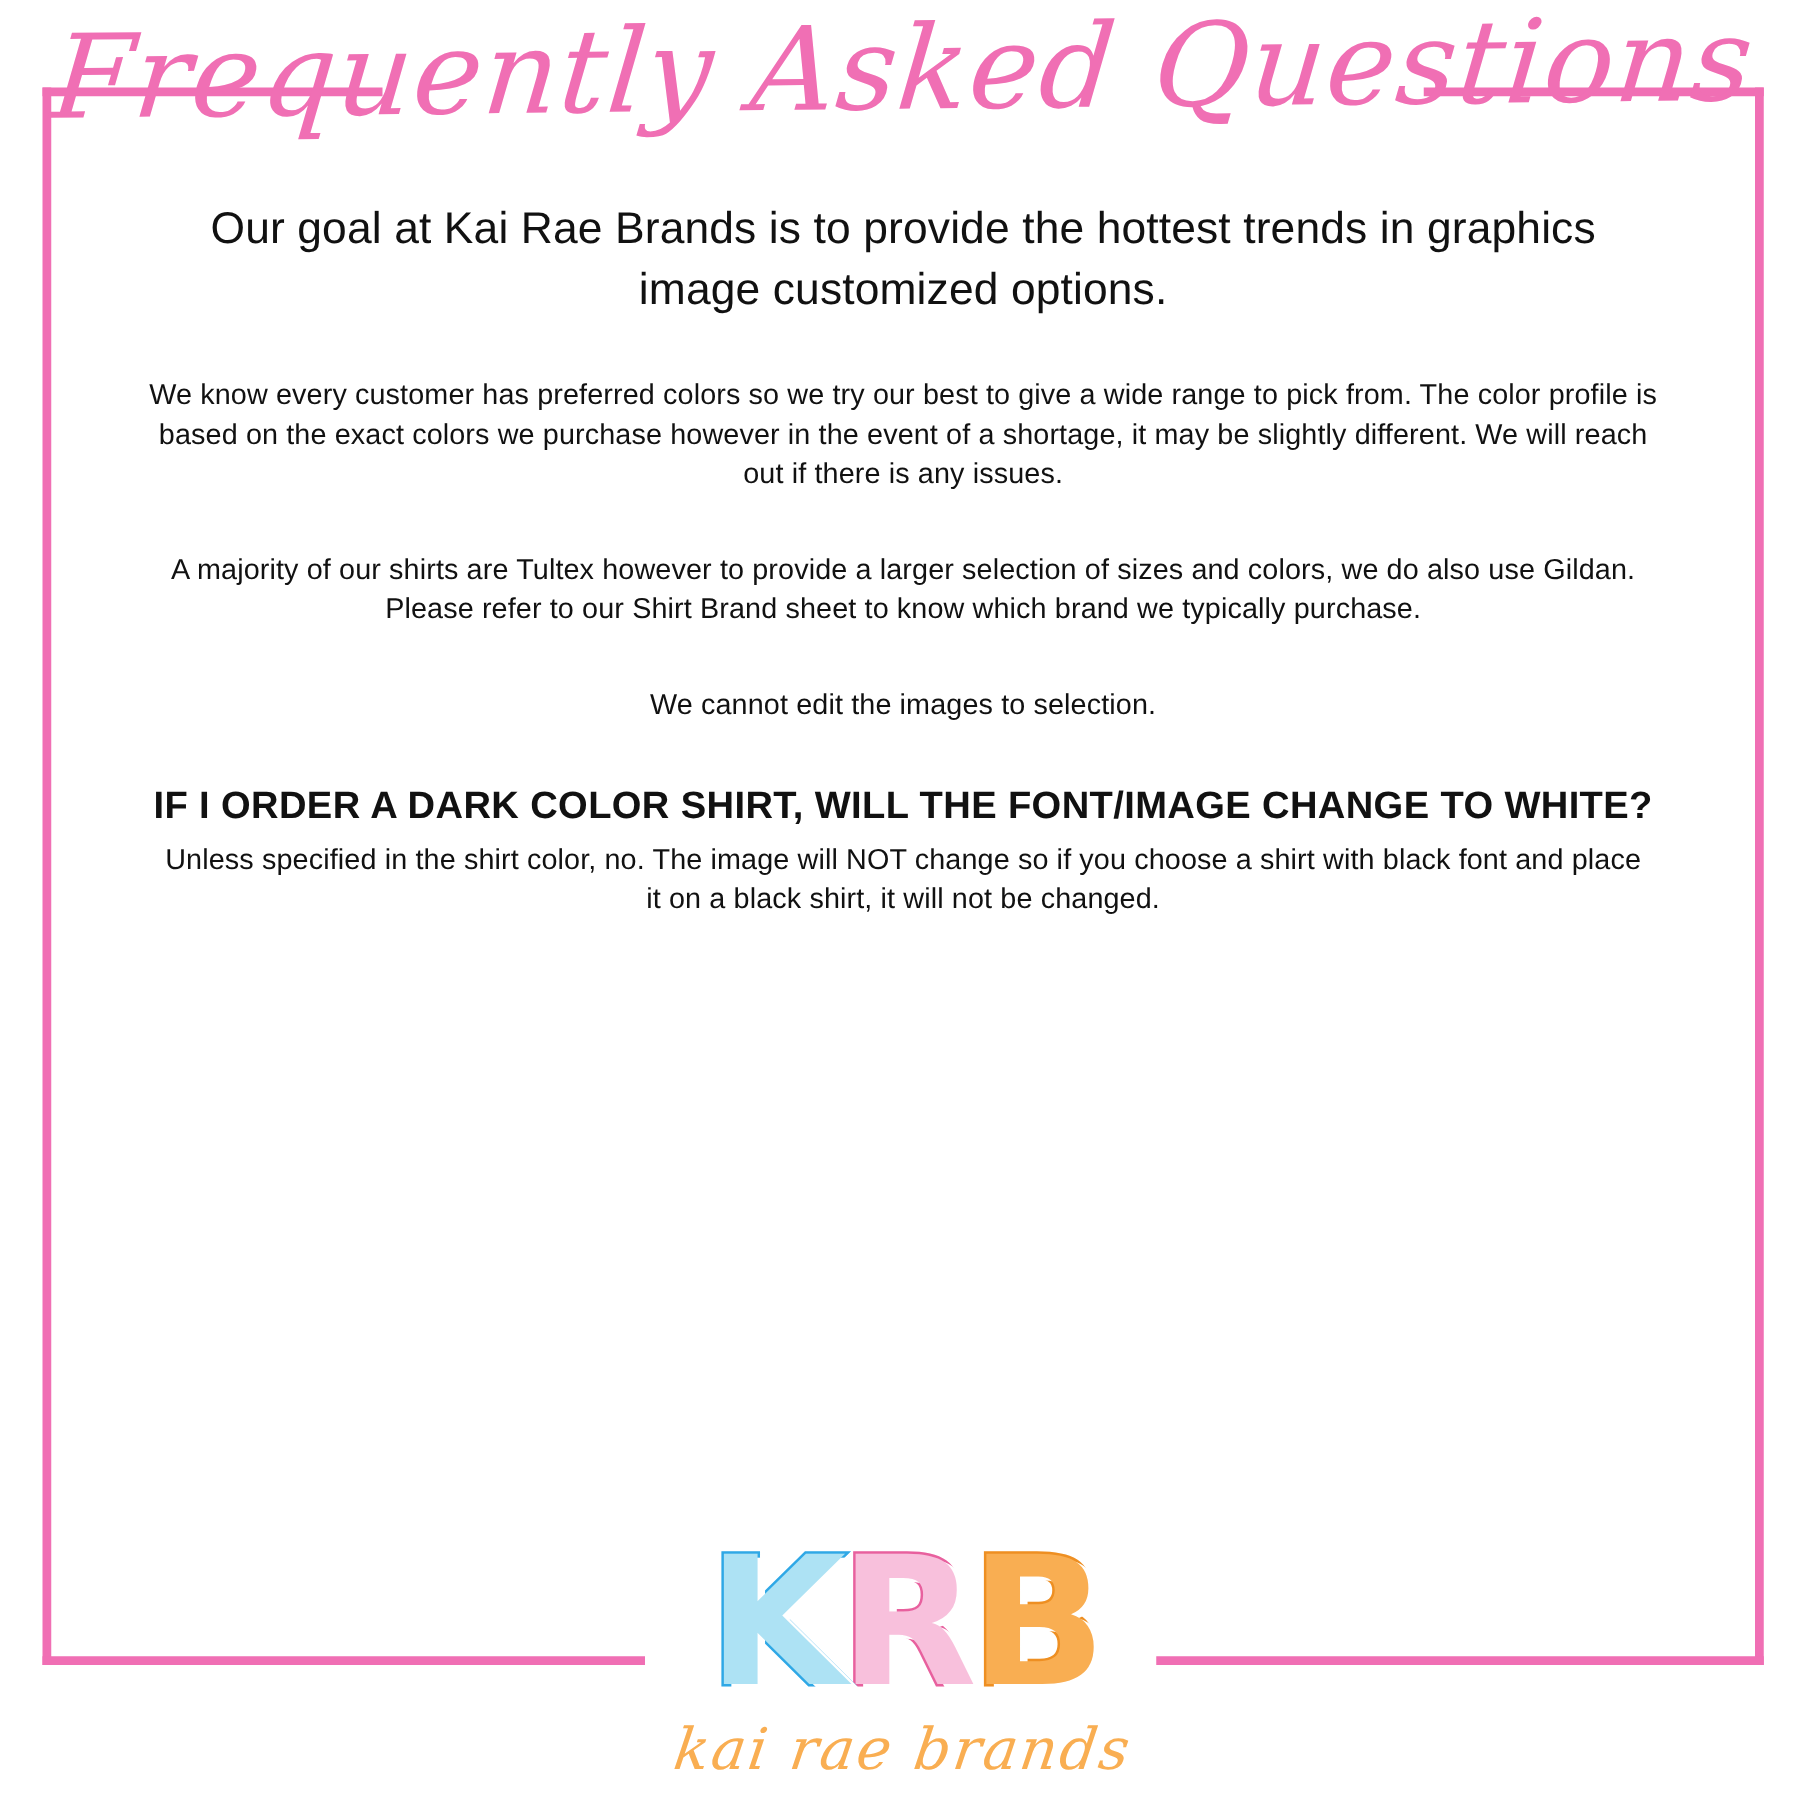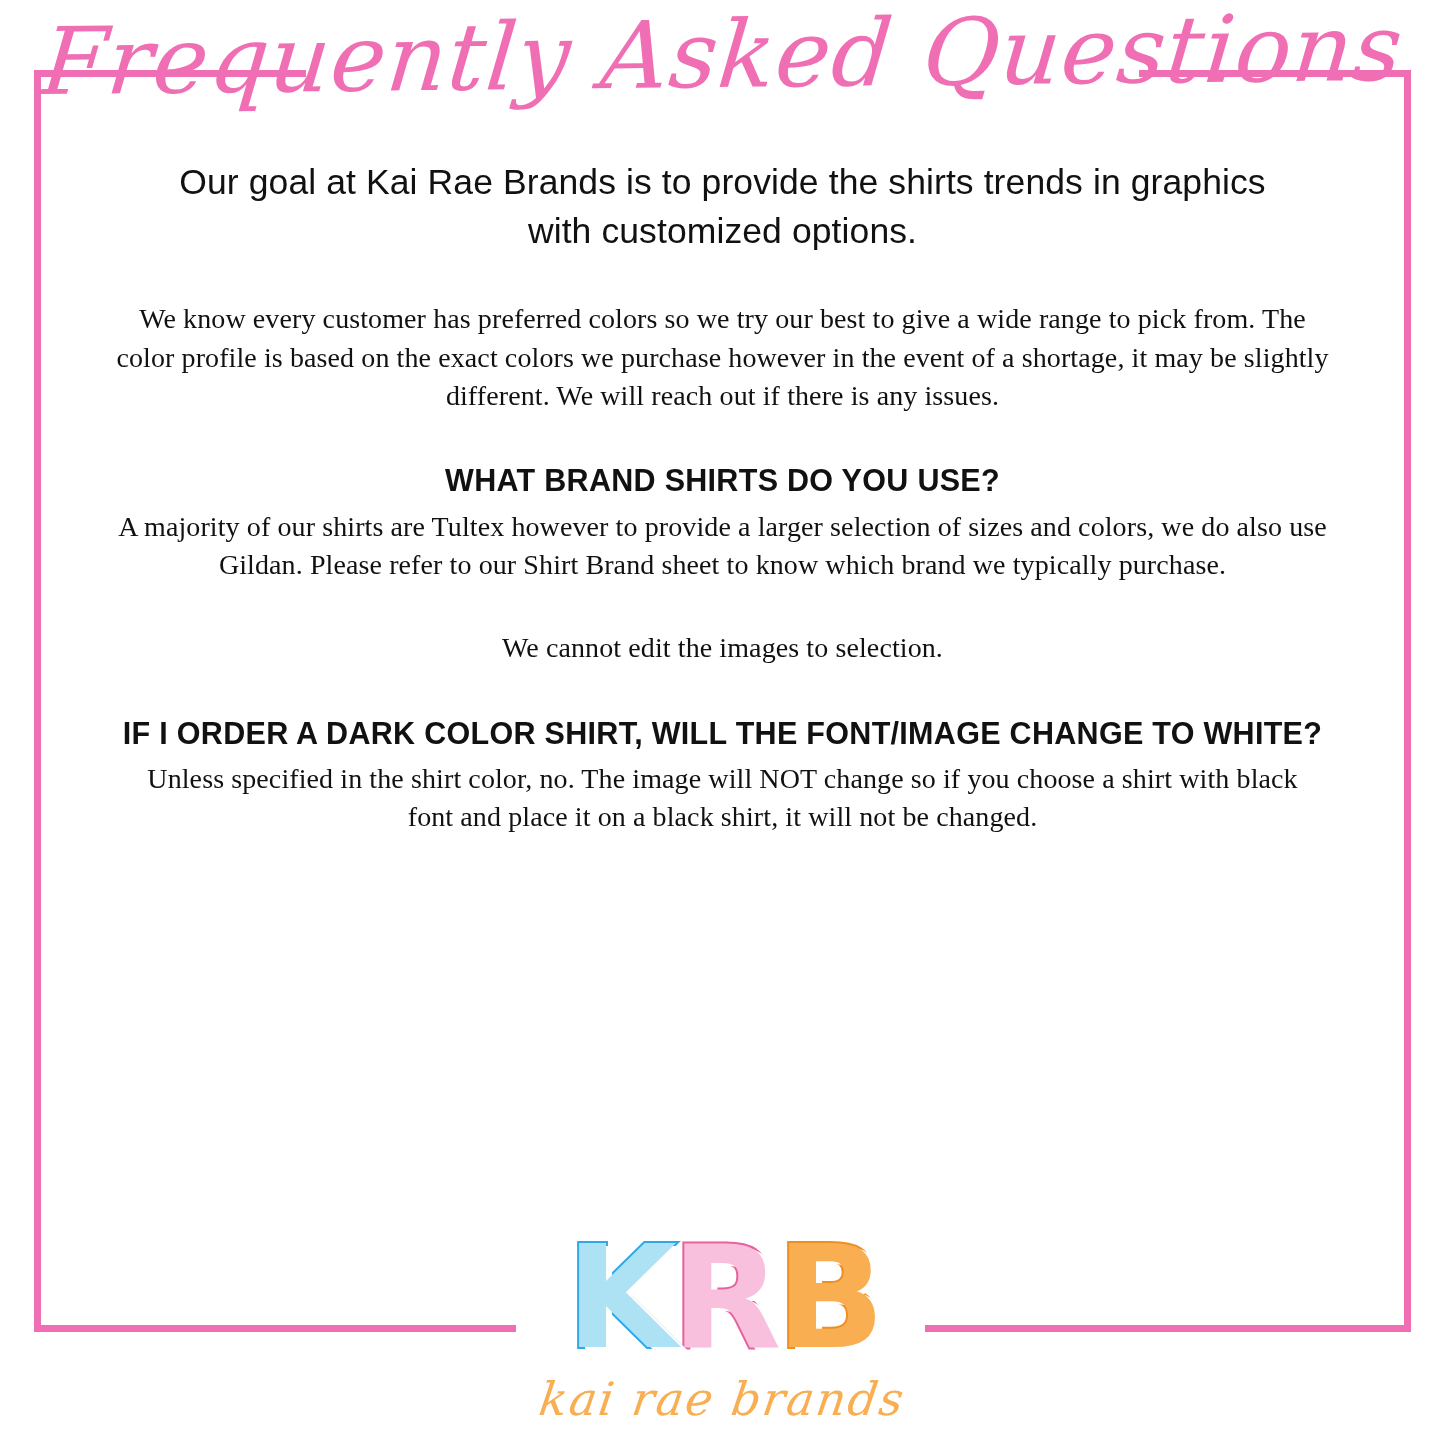--- a/index.html
+++ b/index.html
@@ -68,27 +68,26 @@
   .qa.first { margin-top: 45px; }
   .q {
     font-size: 30.5px;
     font-weight: 700;
     letter-spacing: 0.3px;
     line-height: 1.32;
     margin: 0 0 7px 0;
     padding: 0 8px;
   }
   .a {
-    font-size: 28px;
+    font-size: 23px;
     font-weight: 300;
     line-height: 1.37;
     letter-spacing: 0.1px;
     margin: 0;
     padding: 0 6px;
-    font-family: Liberation Serif, serif;
   }
   .a.narrow { padding: 0 20px; }
 
   
   .logo {
     position: absolute;
     left: 0;
     top: 1232px;
     width: 1445px;
     text-align: center;
@@ -153,28 +152,27 @@
   <div class="frame-seg frame-top-right"></div>
   <div class="frame-seg frame-left"></div>
   <div class="frame-seg frame-right"></div>
   <div class="frame-seg frame-bot-left"></div>
   <div class="frame-seg frame-bot-right"></div>
 
   <div class="title">Frequently Asked Questions</div>
 
   <div class="content">
 
-    <p class="intro">Our goal at Kai Rae Brands is to provide the shirts trends in graphics with customized options.</p>
+    <p class="intro">Our goal at Kai Rae Brands is to provide the hottest trends in graphics image customized options.</p>
 
     <div class="qa first">
       <div class="a">We know every customer has preferred colors so we try our best to give a wide range to pick from. The color profile is based on the exact colors we purchase however in the event of a shortage, it may be slightly different. We will reach out if there is any issues.</div>
     </div>
 
     <div class="qa">
-      <div class="q">WHAT BRAND SHIRTS DO YOU USE?</div>
       <div class="a">A majority of our shirts are Tultex however to provide a larger selection of sizes and colors, we do also use Gildan. Please refer to our Shirt Brand sheet to know which brand we typically purchase.</div>
     </div>
 
     <div class="qa">
       <div class="a">We cannot edit the images to selection.</div>
     </div>
 
     <div class="qa">
       <div class="q">IF I ORDER A DARK COLOR SHIRT, WILL THE FONT/IMAGE CHANGE TO WHITE?</div>
       <div class="a narrow">Unless specified in the shirt color, no. The image will NOT change so if you choose a shirt with black font and place it on a black shirt, it will not be changed.</div>

